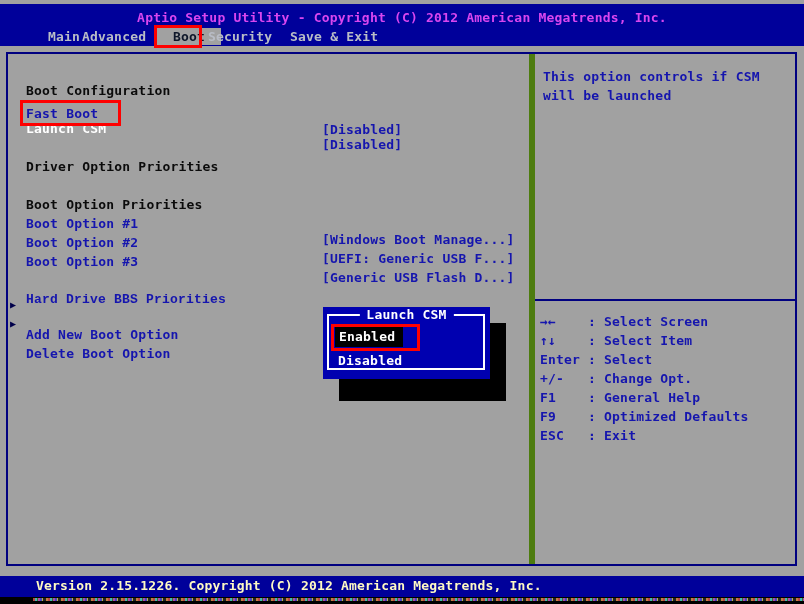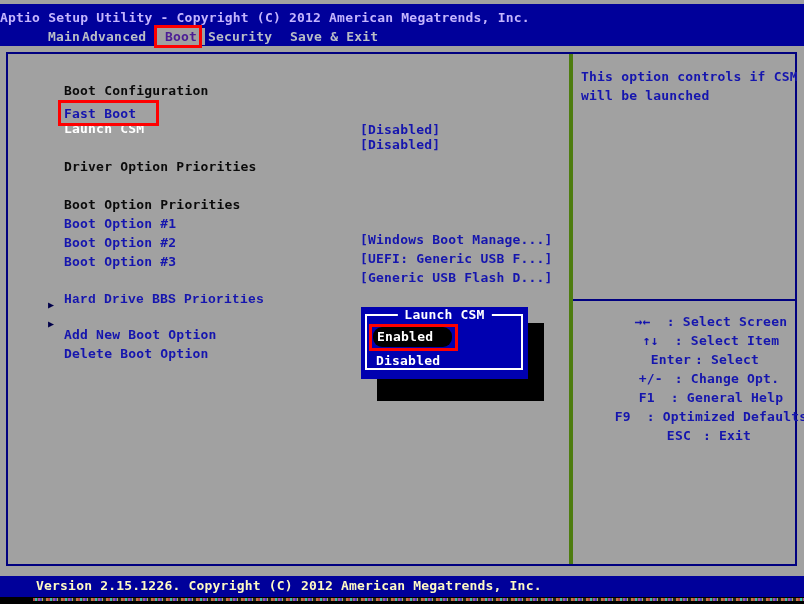--- a/index.html
+++ b/index.html
@@ -6,60 +6,60 @@
   html,body { width:804px; height:604px; overflow:hidden; }
   body {
     font-family:"DejaVu Sans Mono","Liberation Mono",monospace;
     font-size:13px; font-weight:bold; letter-spacing:0.2px;
     background:#7a7a7a;
   }
   .screen { position:relative; width:804px; height:604px; background:#a1a1a1; }
 
   
   .header { position:absolute; left:0; top:4px; width:804px; height:42px; background:#00009a; }
-  .app-title { position:absolute; left:0; top:6px; width:100%; text-align:left; color:#c4b5fd; line-height:16px; }
+  .app-title { position:absolute; left:0; top:6px; width:100%; text-align:center; color:#d946ef; line-height:16px; }
   .menubar { position:absolute; left:0; top:24px; width:100%; height:18px; }
   .mi { position:absolute; top:0; color:#b9bdc6; line-height:17px; cursor:default; white-space:pre; }
   .mi-main { left:34px;padding-left:14px; }  .mi-advanced { left:82px; }
-  .mi-boot { left:157px; background:#a1a1a1; color:#4c1d95; padding:0 8px; }
+  .mi-boot { left:157px; background:#a1a1a1; color:#0f172a; padding:0 16px; }
   .mi-security { left:208px; } .mi-save { left:290px; }
 
   
   .mainbox { position:absolute; left:6px; top:52px; width:791px; height:514px;
              border:2px solid #000080; background:#a1a1a1; display:flex; }
-  .leftpanel { position:relative; width:527px; height:100%; border-right:4px solid #4d7c0f;margin-left:38px; }
+  .leftpanel { position:relative; width:527px; height:100%; border-right:6px solid #4d7c0f; }
   .rightpanel { position:relative; flex:1; height:100%; }
 
   .row { position:absolute; left:0; width:100%; height:17px; line-height:16px; white-space:pre; }
   .row .lbl { position:absolute; left:18px; }
   .row .val { position:absolute; left:314px; color:#1515ae; }
   .t-header { color:#0b0b0b; }
   .t-opt { color:#1515ae; }
   .t-sel { color:#ffffff; }
   .arrowmark { position:absolute; left:2px; top:2px; font-size:10px; color:#00004a; }
 
   .r0 { top:13px; } .r1 { top:36px; } .r2 { top:51px; } .r3 { top:89px; }
   .r4 { top:127px; } .r5 { top:146px; } .r6 { top:165px; } .r7 { top:184px; }
   .r8 { top:222px;font-family:Liberation Mono, monospace; } .r9 { top:241px; } .r10 { top:260px; }
 
   
   .helptext { position:absolute; left:8px; top:13px; width:244px; color:#1515ae; line-height:19px; }
   .helpdivider { position:absolute; left:0; right:0; top:245px; height:2px; background:#000080; }
-  .hotkeys { position:absolute; left:5px; top:259px; width:250px;text-align:center; }
+  .hotkeys { position:absolute; left:5px; top:259px; width:250px; }
   .hk { position:relative; height:19px; line-height:17px; color:#1515ae; white-space:pre; }
   .hk .k { display:inline-block; width:48px; }
 
   
   .popup-shadow { position:absolute; left:331px; top:269px; width:167px; height:78px; background:#000000; z-index:4; }
   .popup { position:absolute; left:315px; top:253px; width:167px; height:72px; background:#0000b0; z-index:5; }
   .popup-border { position:absolute; left:4px; right:5px; top:7px; bottom:9px; border:2px solid #ffffff; }
   .popup-title { position:absolute; top:0; left:50%; transform:translateX(-50%);
                  background:#0000b0; color:#ffffff; padding:0 7px; line-height:16px; white-space:pre; z-index:2; }
   .popup-opt { position:absolute; color:#ffffff; line-height:16px; white-space:pre; }
-  .opt-enabled { left:12px; top:20px; background:#000000; width:79px; padding:2px 0 2px 4px;border-radius:9px; }
+  .opt-enabled { left:12px; top:20px; background:#000000; width:68px; padding:2px 0 2px 4px; }
   .opt-disabled { left:15px; top:46px; }
 
   
   .redbox { position:absolute; border:3px solid #fe0000; background:transparent; z-index:9; }
   .red-menu { left:154px; top:25px; width:48px; height:23px; }
   .red-launchcsm { left:12px; top:46px; width:101px; height:26px; }
   .red-enabled { left:8px; top:17px; width:89px; height:27px; }
 
   
   .footer { position:absolute; left:0; top:576px; width:804px; height:21px; background:#00009a; }

